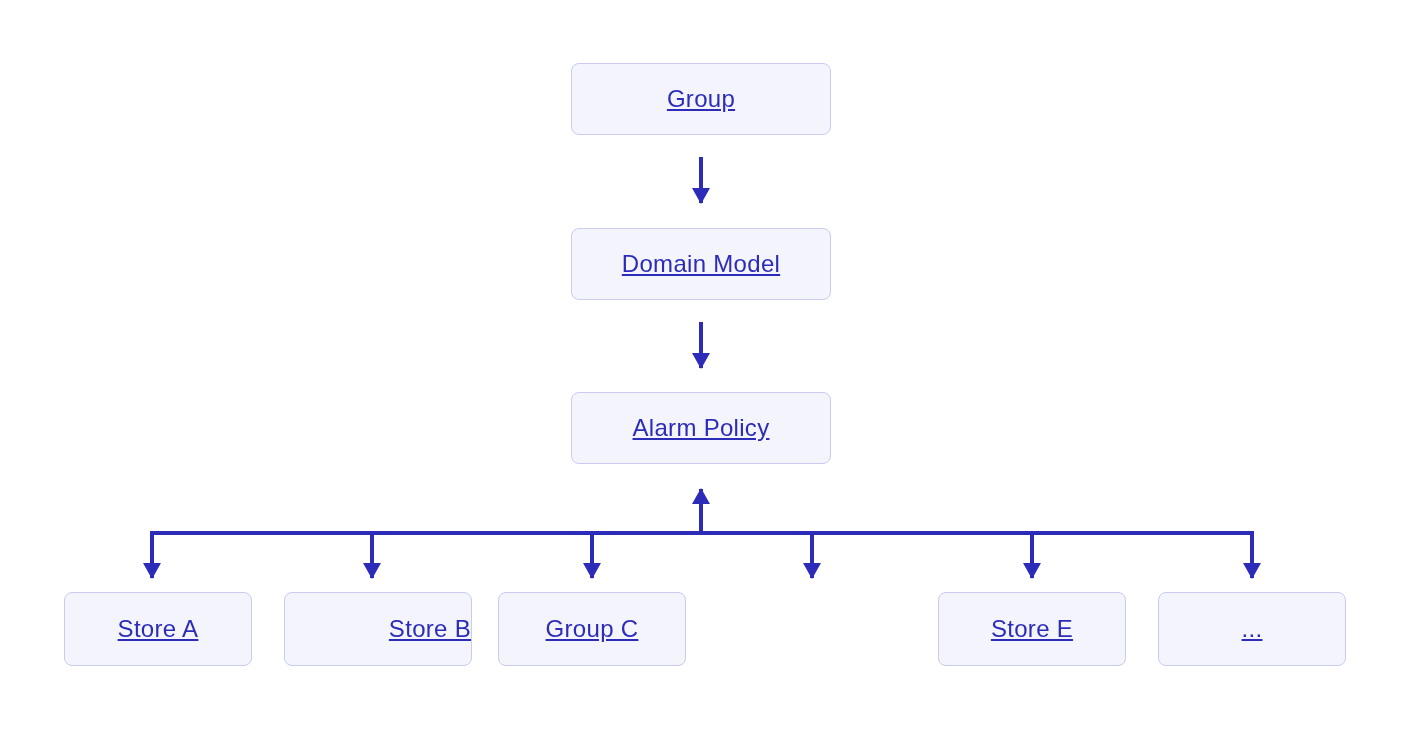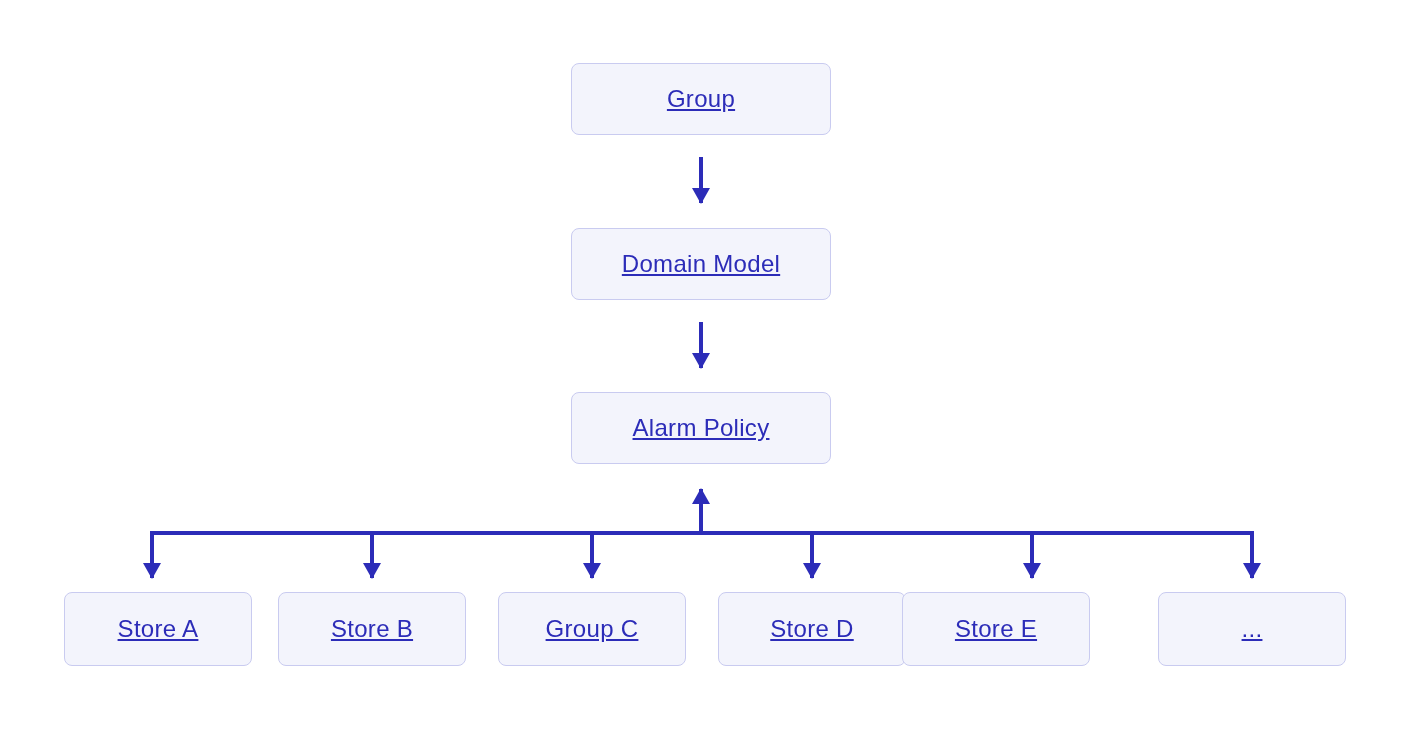--- a/index.html
+++ b/index.html
@@ -48,24 +48,24 @@
   }
   .node-store {
     top: 592px;
     width: 188px;
     height: 74px;
   }
   .n-group  { top: 63px; }
   .n-domain { top: 228px; }
   .n-alarm  { top: 392px; }
   .s0 { left: 64px; }
-  .s1 { left: 278px; }
+  .s1 { left: 284px; justify-content: flex-end; }
   .s2 { left: 498px; }
   .s3 { left: 718px; }
-  .s4 { left: 902px; }
+  .s4 { left: 938px; }
   .s5 { left: 1158px; }
 </style>
 </head>
 <body>
 
 <div class="canvas">
 
   <svg class="connectors" viewBox="0 0 1402 730" xmlns="http://www.w3.org/2000/svg">
     <defs>
       <marker id="ah" markerUnits="userSpaceOnUse" markerWidth="16" markerHeight="18" viewBox="0 0 16 18" refX="15" refY="9" orient="auto">
@@ -103,23 +103,20 @@
 
   <div class="node node-store s0">
     <span>Store A</span>
   </div>
   <div class="node node-store s1">
     <span>Store B</span>
   </div>
   <div class="node node-store s2">
     <span>Group C</span>
   </div>
-  <div class="node node-store s3">
-    <span>Store D</span>
-  </div>
   <div class="node node-store s4">
     <span>Store E</span>
   </div>
   <div class="node node-store s5">
     <span>...</span>
   </div>
 
 </div>
 
 </body></html>

